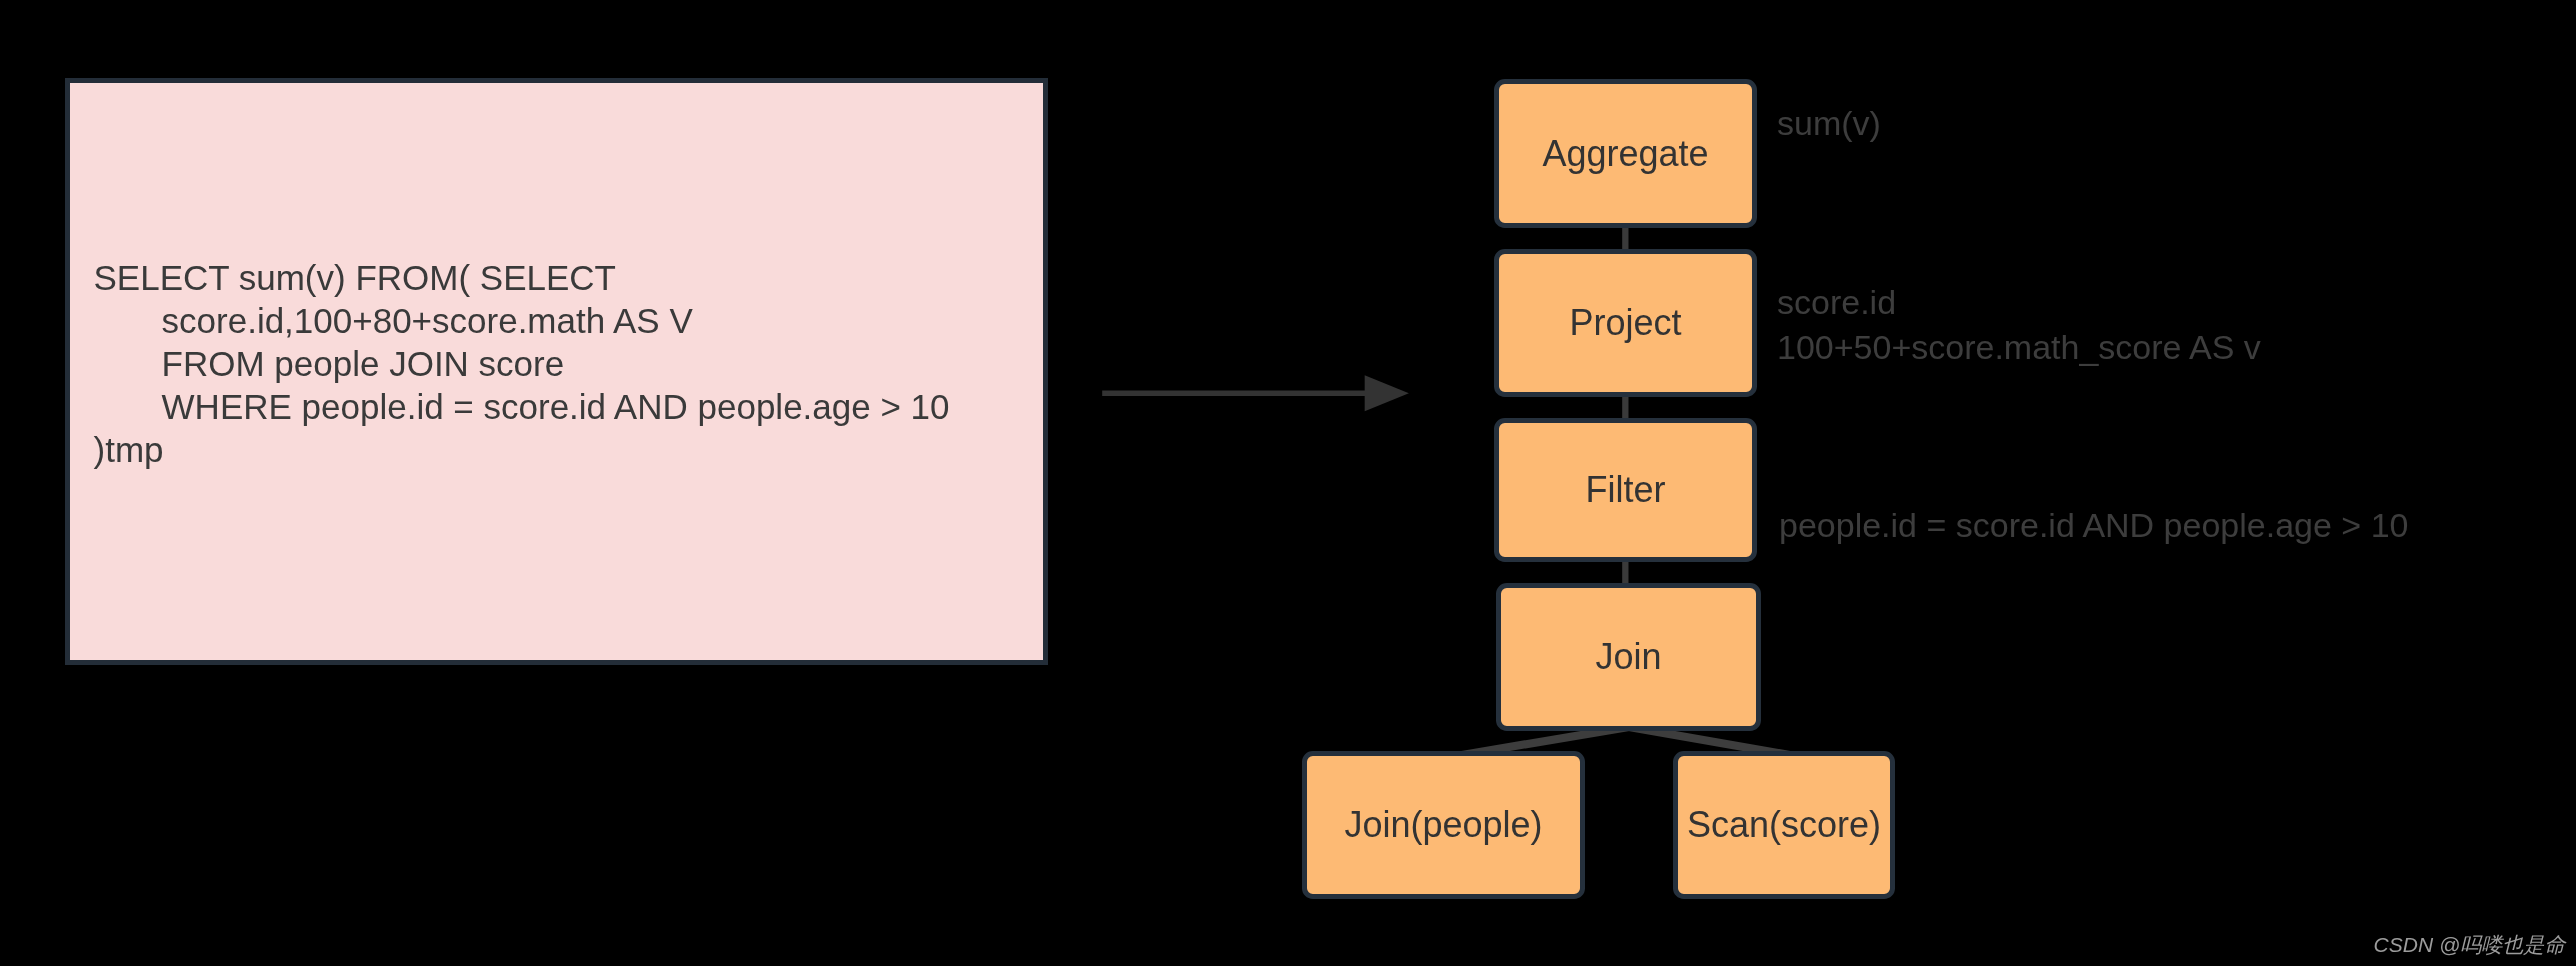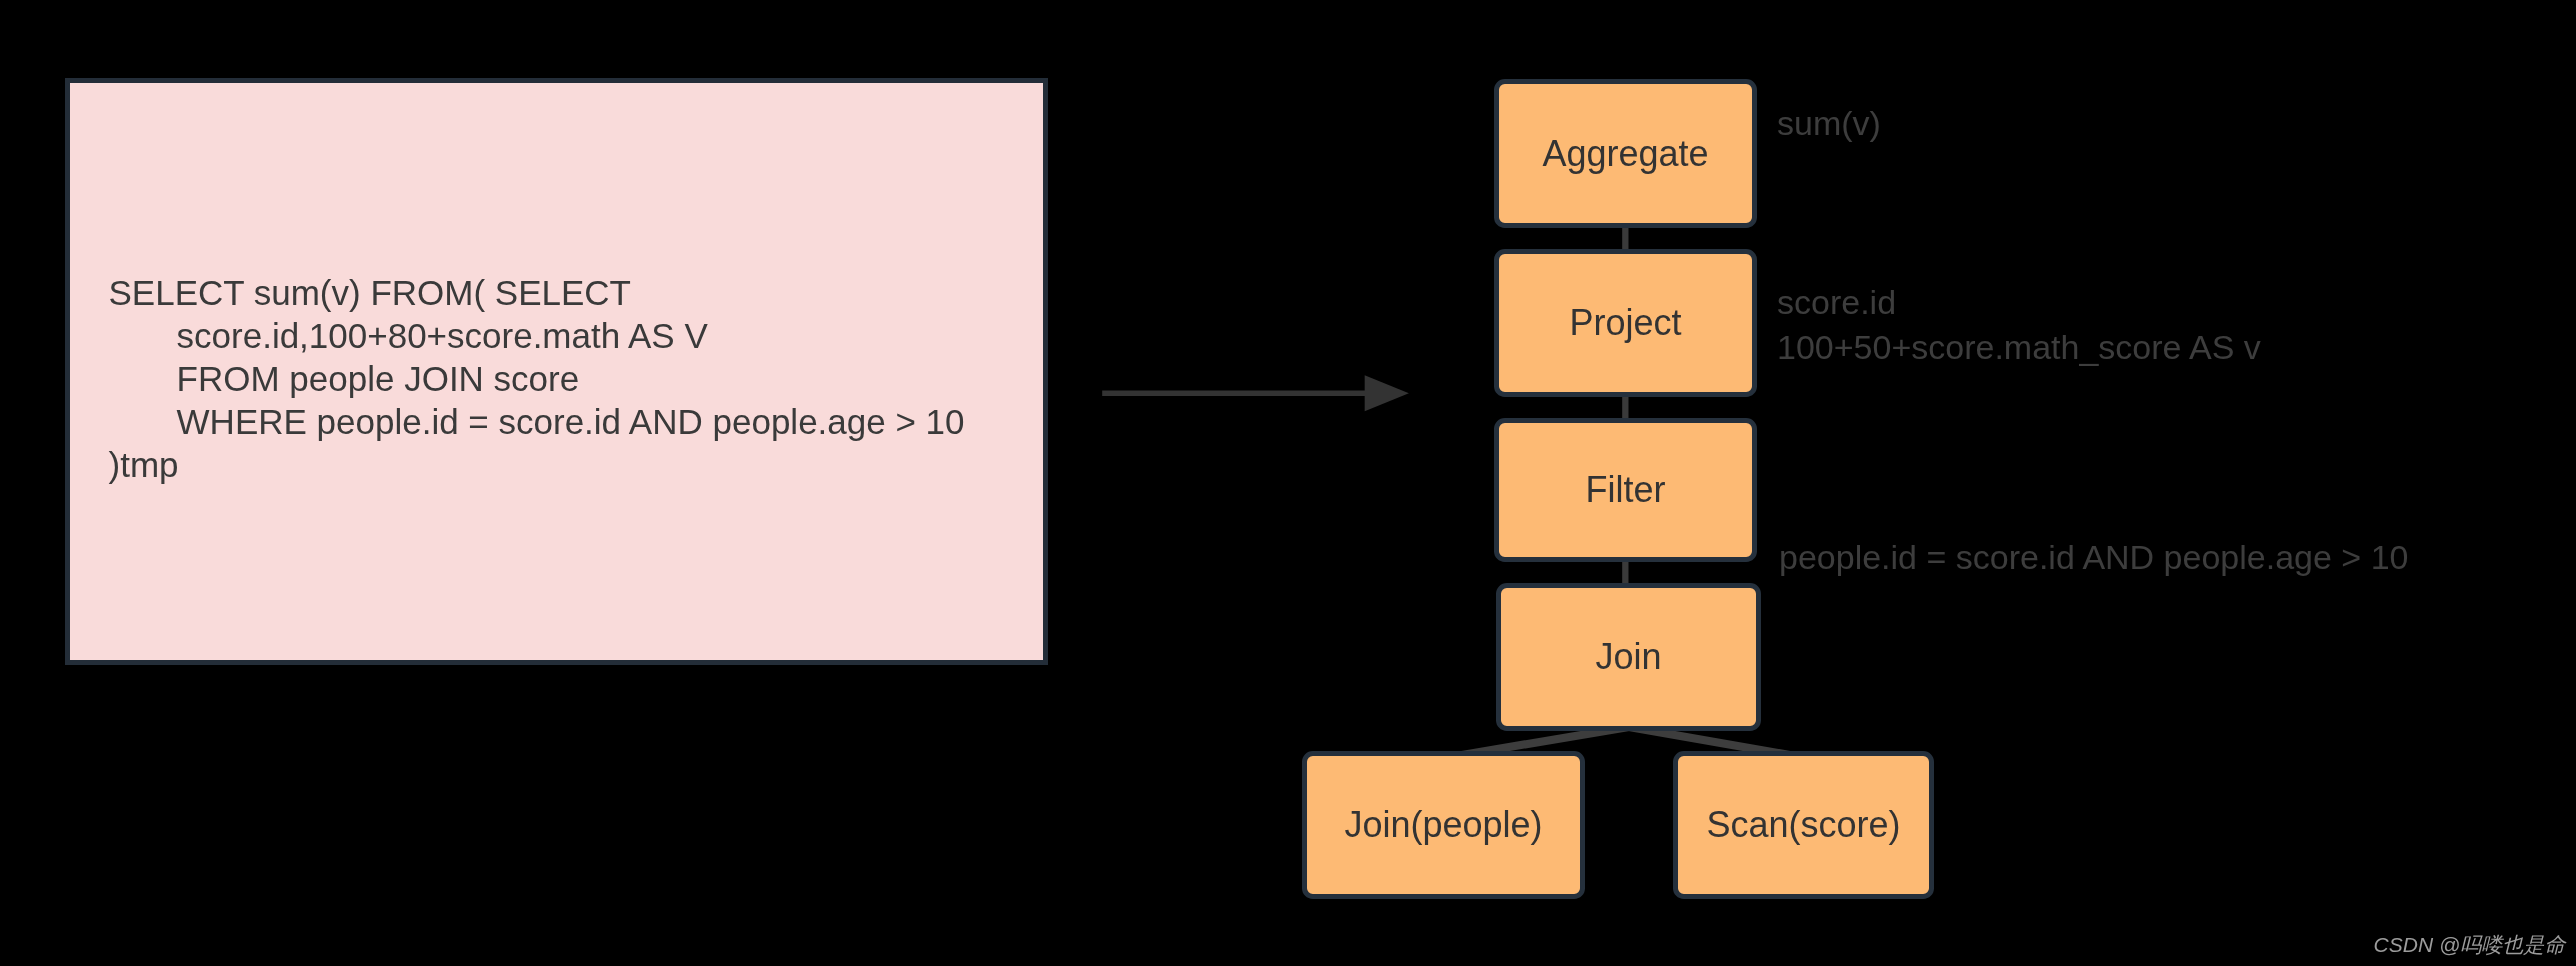--- a/index.html
+++ b/index.html
@@ -26,21 +26,21 @@
     position: absolute;
     left: 65px;
     top: 78px;
     width: 983px;
     height: 587px;
     background: #f9dbda;
     border: 5.4px solid #232d38;
     box-sizing: border-box;
   }
   .sql-text {
-    margin: 15px;
+    margin: 0;
     padding: 173px 9px 0 23.5px;
     font-family: "Liberation Sans", sans-serif;
     font-size: 35px;
     line-height: 43px;
     color: #3a3a3a;
     white-space: pre;
   }
   .node {
     position: absolute;
     background: #fdba74;
@@ -51,31 +51,31 @@
     align-items: center;
     justify-content: center;
     color: #333333;
     font-size: 36px;
   }
   #node-aggregate   { left: 1494px; top:  79px; width: 263px; height: 149px; }
   #node-project     { left: 1494px; top: 249px; width: 263px; height: 148px; }
   #node-filter      { left: 1494px; top: 418px; width: 263px; height: 144px; }
   #node-join        { left: 1496px; top: 583px; width: 265px; height: 148px; }
   #node-scan-people { left: 1302px; top: 751px; width: 283px; height: 148px; }
-  #node-scan-score  { left: 1673px; top: 751px; width: 261px; height: 148px; }
+  #node-scan-score  { left: 1673px; top: 751px; width: 222px; height: 148px; }
   .annotation {
     position: absolute;
     color: #3d3d3d;
     font-size: 34px;
     line-height: 45px;
     white-space: pre-line;
   }
   #ann-aggregate { left: 1777px; top: 101px; }
   #ann-project   { left: 1777px; top: 280px; }
-  #ann-filter    { left: 1779px; top: 503px; margin-top: 32px; }
+  #ann-filter    { left: 1779px; top: 503px; }
   .watermark {
     position: absolute;
     right: 10.8px;
     bottom: 7.2px;
     color: #9c9c9c;
     font-size: 21px;
     font-style: italic;
   }
 </style>
 </head>

